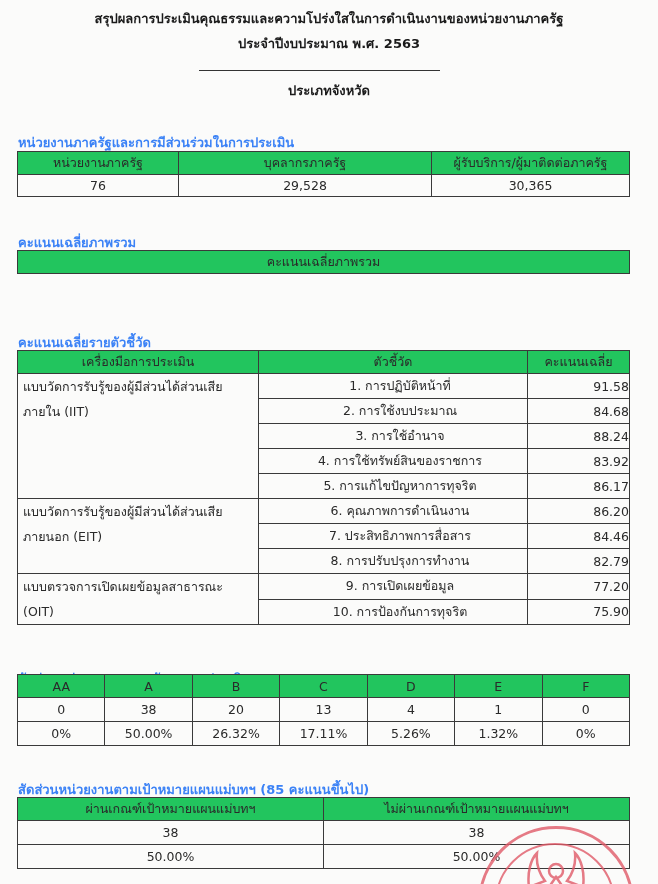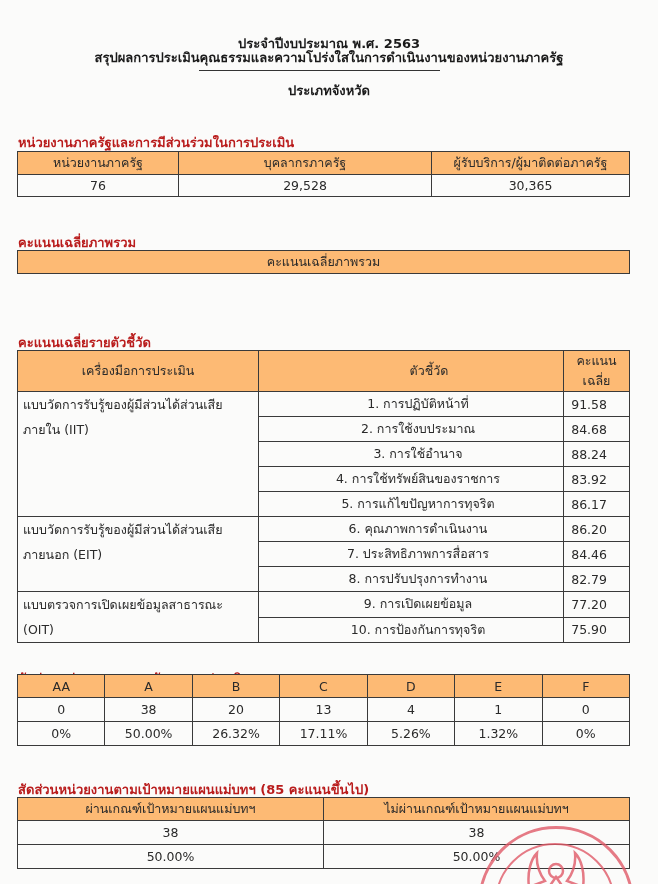--- a/index.html
+++ b/index.html
@@ -4,42 +4,42 @@
 <style>
   html, body { margin: 0; padding: 0; }
   body {
     width: 658px; height: 884px; overflow: hidden; position: relative;
     background: #fbfbfa;
     font-family: "DejaVu Sans", "Liberation Sans", sans-serif;
     color: #222;
   }
   .title { position: absolute; left: 0; width: 658px; text-align: center; font-size: 13px; font-weight: bold; color: #1a1a1a; }
   .rule { position: absolute; left: 199px; width: 241px; height: 0; border-top: 1px solid #333; }
-  .section-heading { position: absolute; left: 18px; font-size: 13px; font-weight: bold; color: #b91c1c; }
+  .section-heading { position: absolute; left: 18px; font-size: 13px; font-weight: bold; color: #3b82f6; }
   table { position: absolute; border-collapse: collapse; font-size: 12.5px; color: #2a2a2a; }
   td, th { border: 1px solid #3a3a3a; padding: 0; font-weight: normal; }
-  th { background: #fdba74; }
+  th { background: #22c55e; }
   .c { text-align: center; }
   .l { text-align: center; padding-left: 14px; }
-  .r { text-align: right; padding-right: 22px; }
+  .r { text-align: right; }
   .tool-cell { vertical-align: top; text-align: left; padding-left: 5px; line-height: 25px; }
   .seal {
     position: absolute; left: 478px; top: 826px; width: 150px; height: 150px;
     border: 3px solid #e05a68; border-radius: 50%; opacity: 0.8;
   }
   .seal::after {
     content: ""; position: absolute; left: 14px; top: 14px; width: 116px; height: 116px;
     border: 2px solid #e05a68; border-radius: 50%;
   }
   .seal-emblem { position: absolute; left: 40px; top: 18px; width: 70px; height: 40px; }
 </style>
 </head>
 <body>
 
-<div class="title" style="top:8px;margin-top:39px;">สรุปผลการประเมินคุณธรรมและความโปร่งใสในการดำเนินงานของหน่วยงานภาครัฐ</div>
+<div class="title" style="top:8px;">สรุปผลการประเมินคุณธรรมและความโปร่งใสในการดำเนินงานของหน่วยงานภาครัฐ</div>
 <div class="title" style="top:33px;">ประจำปีงบประมาณ พ.ศ. 2563</div>
 <div class="rule" style="top:70px;"></div>
 <div class="title" style="top:80px;">ประเภทจังหวัด</div>
 
 <div class="section-heading" style="top:132px;">หน่วยงานภาครัฐและการมีส่วนร่วมในการประเมิน</div>
 <table style="left:17px; top:151px; width:613px;">
   <tbody>
       <tr style="height:23px;">
     <th class="c" style="width:160px;">หน่วยงานภาครัฐ</th>
     <th class="c" style="width:252px;">บุคลากรภาครัฐ</th>
@@ -60,21 +60,21 @@
         <th class="c">คะแนนเฉลี่ยภาพรวม</th>
       </tr>
 </tbody>
   </table>
 
 <div class="section-heading" style="top:332px;">คะแนนเฉลี่ยรายตัวชี้วัด</div>
 <table style="left:17px; top:350px; width:613px;">
   <tbody>
       <tr style="height:23px;">
     <th class="c" style="width:240px;">เครื่องมือการประเมิน</th>
-    <th class="c" style="width:268px;padding-left:36px;">ตัวชี้วัด</th>
+    <th class="c" style="width:268px;">ตัวชี้วัด</th>
     <th class="c">คะแนนเฉลี่ย</th>
   </tr>
   <tr style="height:25px;">
     <td rowspan="5" class="tool-cell">
       <div>แบบวัดการรับรู้ของผู้มีส่วนได้ส่วนเสีย</div>
       <div>ภายใน (IIT)</div>
     </td>
     <td class="l">1. การปฏิบัติหน้าที่</td>
     <td class="r">91.58</td>
   </tr>

